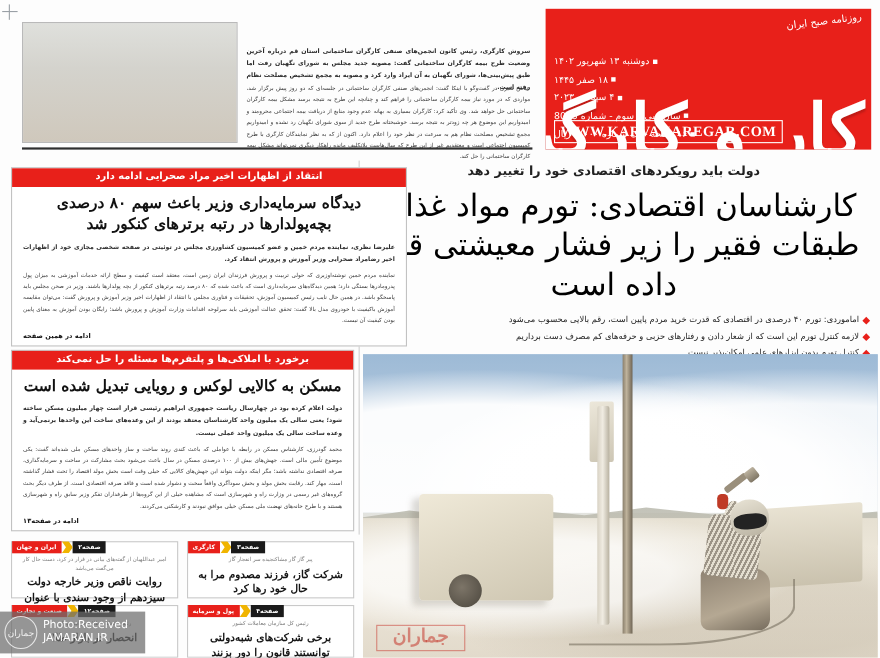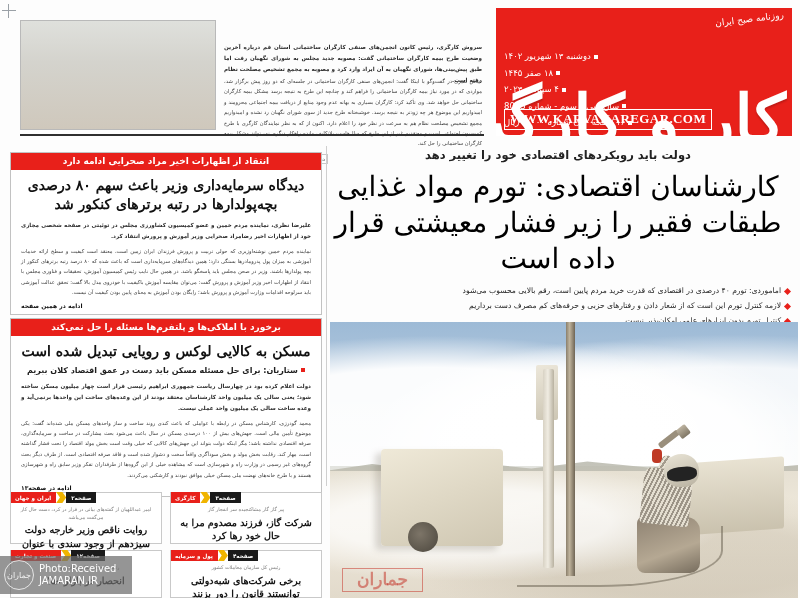--- a/index.html
+++ b/index.html
@@ -191,21 +191,21 @@
   }
   .box-body {
     font-size: 5.2px; color: #3b3b3b; line-height: 2.0;
     text-align: justify; padding: 2px 10px 4px 10px;
   }
   .box-more {
     font-size: 6px; font-weight: bold; color: #111;
     text-align: left; padding: 0 10px 5px 10px;
   }
 
-  #box-edu { left: 10px; top: 152px; width: 312px; }
+  #box-edu { left: 10px; top: 152px; width: 360px; }
   #box-housing { left: 10px; top: 318px; width: 312px; }
 
   
   .teaser {
     position: absolute;
     border: 1px solid #c9c9c9;
     background: #fff;
   }
   .tz-tag {
     position: absolute; top: -1px; left: 0;
@@ -437,21 +437,20 @@
       <div>بچه‌پولدارها در رتبه برترهای کنکور شد</div>
     </div>
     <div class="box-lead">علیرضا نظری، نماینده مردم خمین و عضو کمیسیون کشاورزی مجلس در توئیتی در صفحه شخصی مجازی خود از اظهارات اخیر رضامراد صحرایی وزیر آموزش و پرورش انتقاد کرد.</div>
     <div class="box-body">نماینده مردم خمین نوشته‌اوزیری که حولی تربیت و پرورش فرزندان ایران زمین است، معتقد است کیفیت و سطح ارائه خدمات آموزشی به میزان پول پدرومادرها بستگی دارد؛ همین دیدگاه‌های سرمایه‌داری است که باعث شده که ۸۰ درصد رتبه برترهای کنکور از بچه پولدارها باشند. وزیر در صحن مجلس باید پاسخگو باشد. در همین حال نایب رئیس کمیسیون آموزش، تحقیقات و فناوری مجلس با انتقاد از اظهارات اخیر وزیر آموزش و پرورش گفت: می‌توان مقایسه آموزش باکیفیت با خودروی مدل بالا گفت: تحقق عدالت آموزشی باید سرلوحه اقدامات وزارت آموزش و پرورش باشد؛ رایگان بودن آموزش به معنای پایین بودن کیفیت آن نیست.</div>
     <div class="box-more">ادامه در همین صفحه</div>
   </div>
 
   <div class="box" id="box-housing">
     <div class="box-banner">برخورد با املاکی‌ها و پلتفرم‌ها مسئله را حل نمی‌کند</div>
     <div class="box-head">مسکن به کالایی لوکس و رویایی تبدیل شده است</div>
-    <div class="box-sub"><span class="sq"></span><span>ستاریان: برای حل مسئله مسکن باید دست در عمق اقتصاد کلان ببریم</span></div>
     <div class="box-lead">دولت اعلام کرده بود در چهارسال ریاست جمهوری ابراهیم رئیسی قرار است چهار میلیون مسکن ساخته شود؛ یعنی سالی یک میلیون واحد کارشناسان معتقد بودند از این وعده‌های ساخت این واحدها برنمی‌آید و وعده ساخت سالی یک میلیون واحد عملی نیست.</div>
     <div class="box-body">محمد گودرزی، کارشناس مسکن در رابطه با عواملی که باعث کندی روند ساخت و ساز واحدهای مسکن ملی شده‌اند گفت: یکی موضوع تأمین مالی است. جهش‌های بیش از ۱۰۰ درصدی مسکن در سال باعث می‌شود بحث مشارکت در ساخت و سرمایه‌گذاری، صرفه اقتصادی نداشته باشد؛ مگر اینکه دولت بتواند این جهش‌های کالایی که خیلی وقت است بخش مولد اقتصاد را تحت فشار گذاشته است، مهار کند. رقابت بخش مولد و بخش سودآگری واقعاً سخت و دشوار شده است و فاقد صرفه اقتصادی است. از طرف دیگر بحث گروه‌های غیر رسمی در وزارت راه و شهرسازی است که مشاهده خیلی از این گروه‌ها از طرفداران تفکر وزیر سابق راه و شهرسازی هستند و با طرح خانه‌های نهضت ملی مسکن خیلی موافق نبودند و کارشکنی می‌کردند.</div>
     <div class="box-more">ادامه در صفحه۱۳</div>
   </div>
 
   <div class="teaser" id="tz-1">
     <div class="tz-tag">
       <span class="tz-page">صفحه۳</span>
       <span class="tz-chev"></span>
       <span class="tz-sec">کارگری</span>

